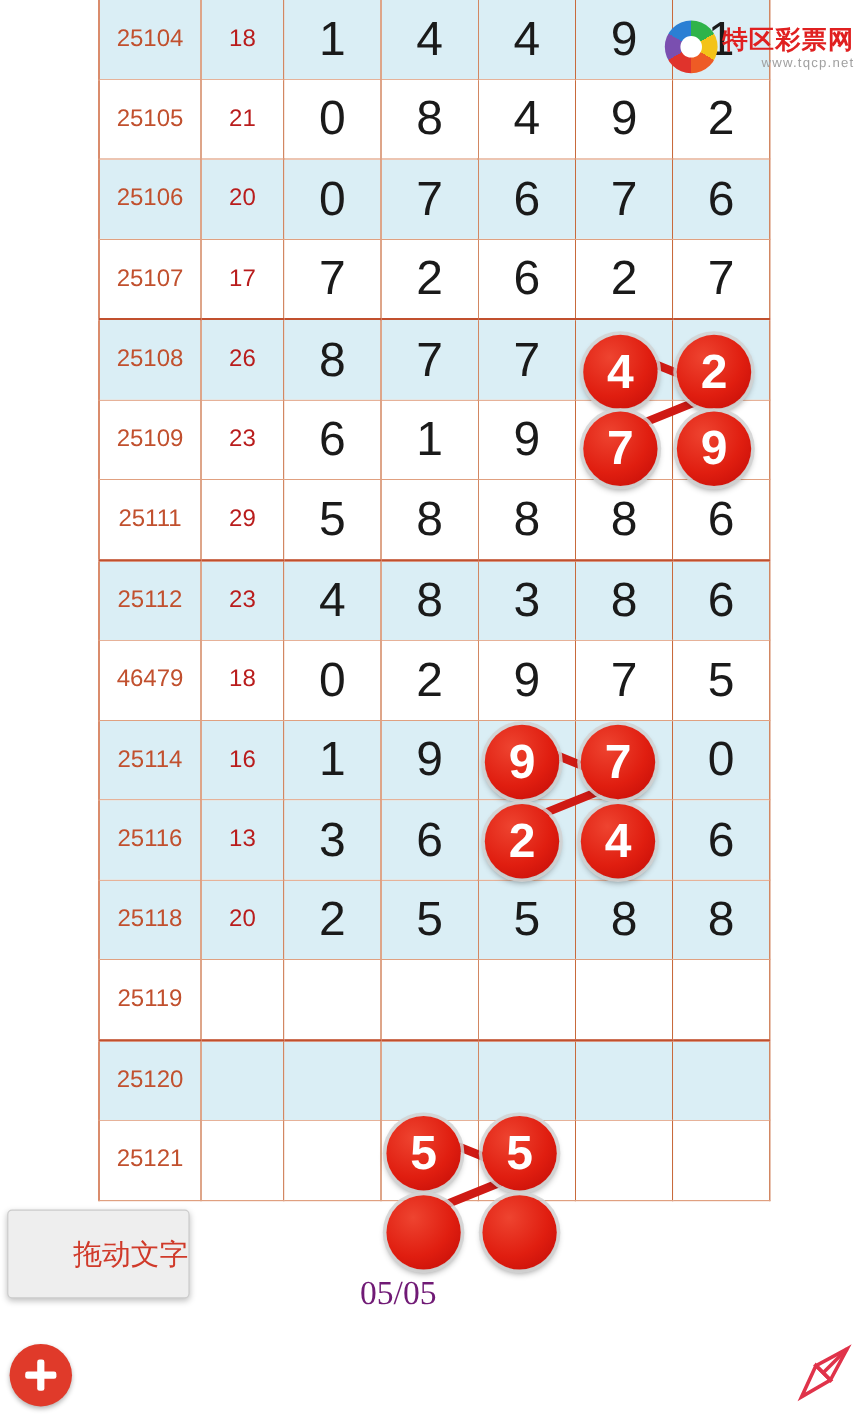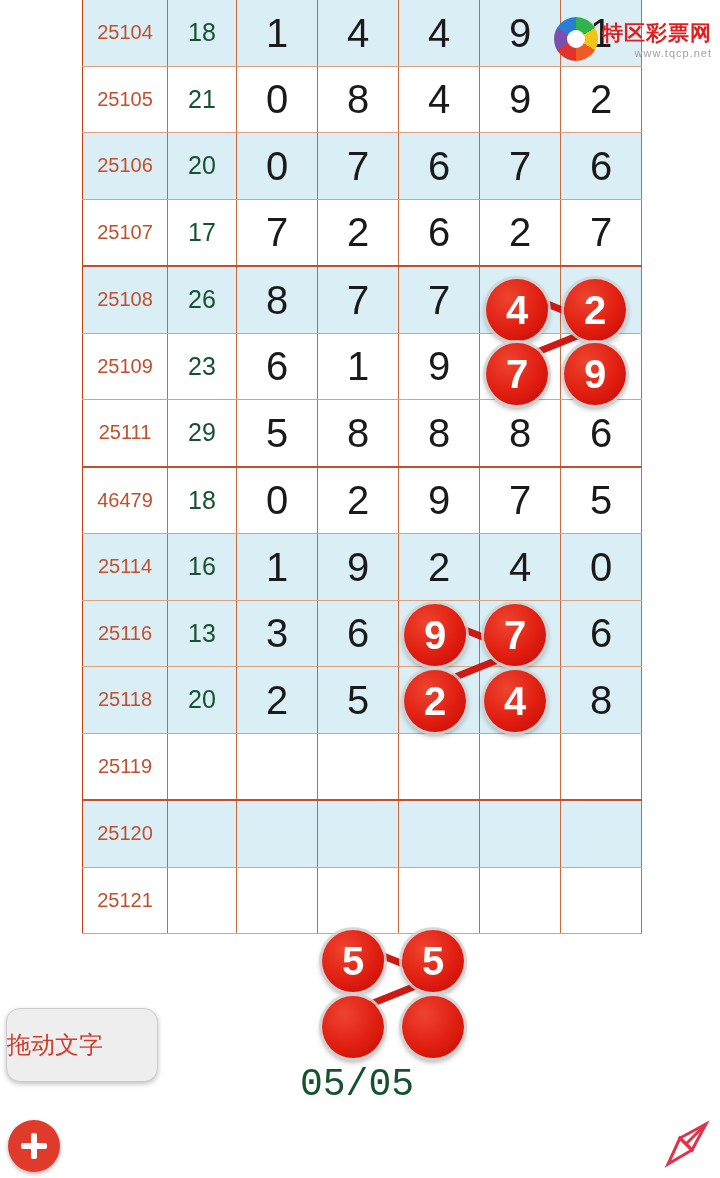--- a/index.html
+++ b/index.html
@@ -42,22 +42,22 @@
   .col-issue { width: 84px; }
   .col-sum   { width: 68px; }
   .col-num   { width: 80px; }
 
   .issue {
     color: #c1502e;
     font-size: 20px;
     font-family: "Liberation Sans", sans-serif;
   }
   .sum {
-    color: #14532d;
-    font-size: 25px;
+    color: #b91c1c;
+    font-size: 20px;
   }
   .num {
     color: #1a1a1a;
     font-size: 40px;
     font-family: "Liberation Sans", sans-serif;
     line-height: 1;
   }
   tr.shade td { background: #daeef5; }
   tr.plain td { background: #ffffff; }
   tr.group-end td { border-bottom: 2px solid #c1502e; }
@@ -131,38 +131,38 @@
 
   
   .drag-chip {
     position: absolute;
     left: 6px;
     top: 1008px;
     width: 150px;
     height: 72px;
     background: #eeeeee;
     border: 1px solid #cccccc;
-    border-radius: 14px;
+    border-radius: 4px;
     box-shadow: 0 2px 5px rgba(0,0,0,0.25);
     display: flex;
     align-items: center;
-    justify-content: flex-start;
+    justify-content: flex-end;
     color: #d03a2a;
     font-size: 24px;
     z-index: 40;
   }
 
   
   .date-label {
     position: absolute;
     left: 300px;
     top: 1063px;
-    color: #14532d;
-    font-size: 38px;
-    font-family: Liberation Mono, monospace;
+    color: #701a75;
+    font-size: 28px;
+    font-family: Liberation Serif, serif;
     z-index: 20;
   }
 
   
   .add-btn {
     position: absolute;
     left: 8px;
     bottom: 6px;
     width: 52px;
     height: 52px;
@@ -270,20 +270,29 @@
       <tr class="plain group-end">
         <td class="col-issue"><span class="issue">25111</span></td>
         <td class="col-sum"><span class="sum">29</span></td>
         <td class="col-num"><span class="num">5</span></td>
         <td class="col-num"><span class="num">8</span></td>
         <td class="col-num"><span class="num">8</span></td>
         <td class="col-num"><span class="num">8</span></td>
         <td class="col-num"><span class="num">6</span></td>
       </tr>
 
+      <tr class="shade">
+        <td class="col-issue"><span class="issue">25112</span></td>
+        <td class="col-sum"><span class="sum">23</span></td>
+        <td class="col-num"><span class="num">4</span></td>
+        <td class="col-num"><span class="num">8</span></td>
+        <td class="col-num"><span class="num">3</span></td>
+        <td class="col-num"><span class="num">8</span></td>
+        <td class="col-num"><span class="num">6</span></td>
+      </tr>
 
       <tr class="plain">
         <td class="col-issue"><span class="issue">46479</span></td>
         <td class="col-sum"><span class="sum">18</span></td>
         <td class="col-num"><span class="num">0</span></td>
         <td class="col-num"><span class="num">2</span></td>
         <td class="col-num"><span class="num">9</span></td>
         <td class="col-num"><span class="num">7</span></td>
         <td class="col-num"><span class="num">5</span></td>
       </tr>

